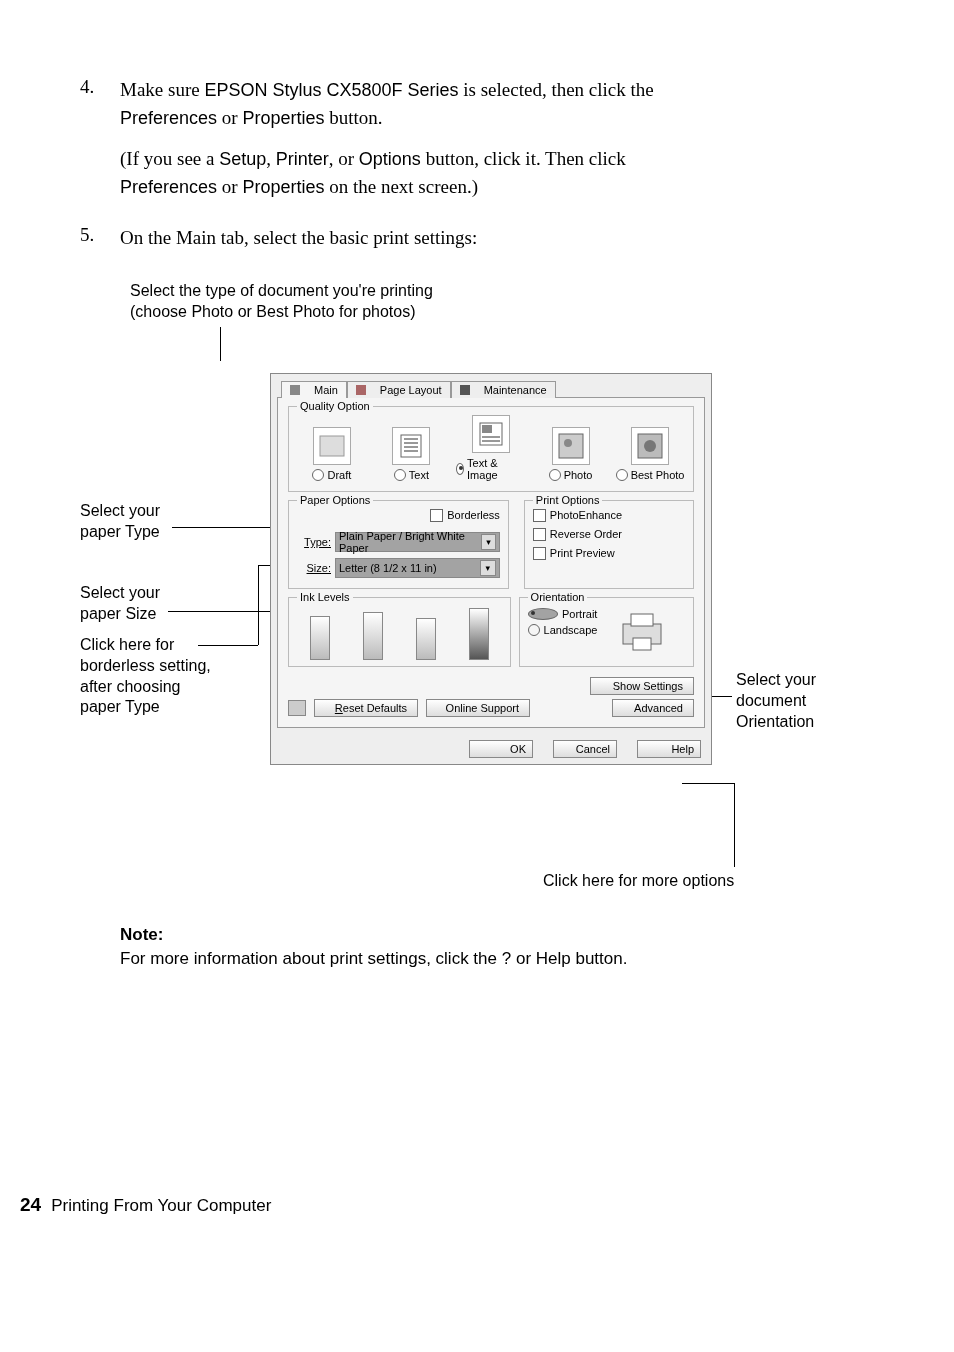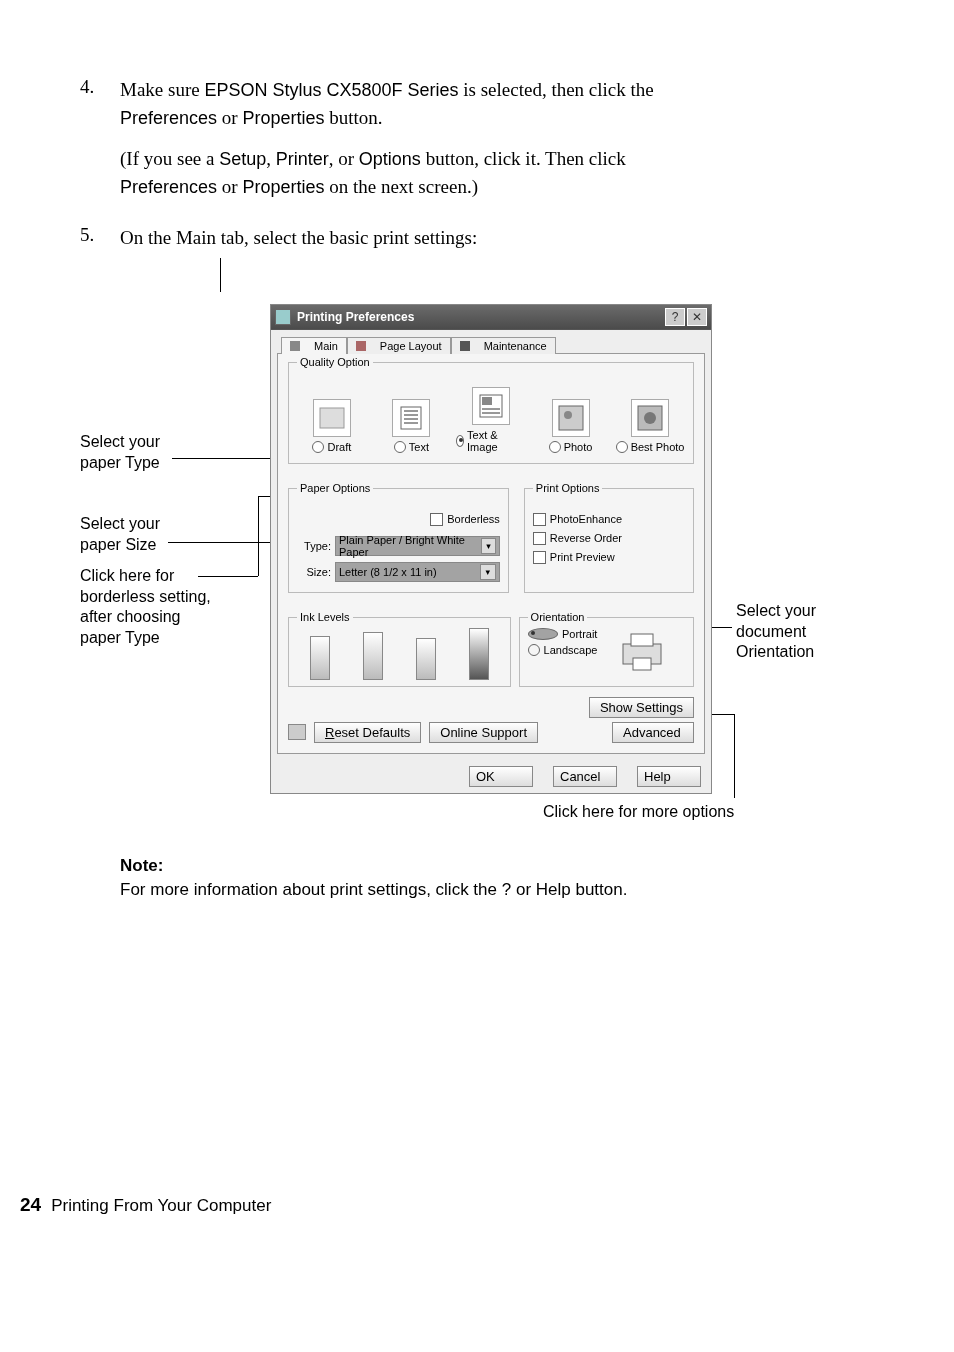--- a/index.html
+++ b/index.html
@@ -112,59 +112,59 @@
     padding:2px 8px; font-size:11px; display:flex; align-items:center; gap:14px;
     position:relative; top:1px;
   }
   .tab.active { background:#f5f5f5; z-index:2; }
   .tab-icon { width:10px; height:10px; display:inline-block; background:#888; }
   .tab-panel {
     margin: 0 6px 6px 6px; border:1px solid #999; background:#f5f5f5;
     padding: 8px 10px 10px 10px;
   }
   .group {
-    border:1px solid #bbb; padding: 24px 8px 10px 8px; margin-bottom:24px;
+    border:1px solid #bbb; padding: 8px 8px 10px 8px; margin-bottom:8px;
     position:relative;
   }
   .group-title {
     position:absolute; top:-7px; left:8px; background:#f5f5f5; padding:0 3px;
     font-size:11px;
   }
   .qrow { display:flex; justify-content:space-between; align-items:flex-end; }
   .qitem { display:flex; flex-direction:column; align-items:center; width:18%; }
   .qicon {
     width:36px; height:36px; background:#fff; border:1px solid #aaa; margin-bottom:4px;
     display:flex; align-items:center; justify-content:center; overflow:hidden;
   }
   .qradio { display:flex; align-items:center; gap:3px; font-size:11px; }
   .qradio .dot { width:10px; height:10px; border:1px solid #666; border-radius:50%; background:#fff; display:inline-block; position:relative;}
   .qradio .dot.sel::after { content:""; width:4px; height:4px; background:#333; border-radius:50%; position:absolute; left:2px; top:2px;}
   .tworow { display:flex; gap:15px; }
   .half { flex:1; }
   .formrow { display:flex; align-items:center; margin-bottom:6px; gap:4px;}
-  .formrow label { width:34px; text-align:right; }
+  .formrow label { width:34px; text-align:right;text-decoration:underline; }
   .sel {
     flex:1; height:18px; background:#a3a3a3; border:1px solid #888; font-size:11px;
     display:flex; align-items:center; padding:0 3px; justify-content:space-between;
   }
   .sel .arrow { width:14px; height:14px; background:#ddd; border:1px solid #888; display:flex; align-items:center; justify-content:center; font-size:9px;}
   .chk { display:flex; align-items:center; gap:4px; margin-bottom:6px; }
   .chk .box { width:11px; height:11px; border:1px solid #666; background:#fff; }
   .ink-orient { display:flex; gap:8px; }
   .inks { border:1px solid #bbb; padding:10px 8px 6px; position:relative; flex:1.3;}
   .orient-group { border:1px solid #bbb; padding:10px 8px 6px; position:relative; flex:1;}
   .ink-bars { display:flex; gap:8px; align-items:flex-end; height:52px; justify-content:space-around;}
   .bar { width:18px; background:linear-gradient(#fff,#bbb); border:1px solid #888; position:relative;}
   .orad { display:flex; align-items:center; gap:4px; margin-bottom:4px;}
   .printer-ico { width:54px; height:46px; display:block; }
   .orient-inner { display:flex; gap:18px; align-items:flex-start; }
   .btnrow { display:flex; justify-content:space-between; margin-top:10px; align-items:center;}
   .btn {
     border:1px solid #888; background:linear-gradient(#fff,#ddd);
-    padding:2px 10px; font-size:13px; min-width:60px; text-align:left;
+    padding:2px 10px; font-size:11px; min-width:60px; text-align:right;
   }
   .btn.sm { min-width:50px; padding:2px 6px;}
   .btn.wide { min-width:82px; }
   .dlg-buttons { display:flex; gap:20px; justify-content:flex-end; padding:6px 10px;}
   .footer {
     position:absolute; bottom: 60px; left: 20px;
     font-family: Arial, Helvetica, sans-serif; font-size:17px;
   }
   .footer .pn { font-weight:bold; font-size:19px; margin-right:10px;}
   .aftertext {
@@ -188,20 +188,24 @@
     <span>(If you see a </span><span class="sans">Setup</span><span>, </span><span class="sans">Printer</span><span>, or </span><span class="sans">Options</span><span> button, click it. Then click </span><br>
     <span class="sans">Preferences</span><span> or </span><span class="sans">Properties</span><span> on the next screen.)</span>
   </div>
 </div>
 
 <div class="step" style="margin-bottom:6px;">
   <div class="step-num">5.</div>
   <div class="step-body">On the Main tab, select the basic print settings:</div>
 </div>
 
+<div class="caption">
+  <span>Select the type of document you're printing</span><br>
+  <span>(choose </span><span class="sans-b">Photo</span><span> or </span><span class="sans-b">Best Photo</span><span> for photos)</span>
+</div>
 <div class="leaderv" style="position:relative; margin-left:140px; height:34px; width:1px; background:#000;"></div>
 
 <div class="figure-wrap">
 
   <div class="callout" style="left:0; top:128px;">
     <span>Select your</span><br>
     <span>paper </span><span class="sans-b">Type</span>
   </div>
   <div class="leader" style="left:92px; top:154px; width:128px;"></div>
 
@@ -226,26 +230,20 @@
     <span>document</span><br>
     <span class="sans-b">Orientation</span>
   </div>
   <div class="leader" style="left:606px; top:323px; width:46px;"></div>
 
   <div class="callout" style="left:463px; top:498px;">Click here for more options</div>
   <div class="leaderv" style="left:654px; top:410px; height:84px;"></div>
   <div class="leader" style="left:602px; top:410px; width:52px;"></div>
 
   <div class="dialog">
-    <div class="titlebar">
-      <span class="tb-icon"></span>
-      <span class="tb-title">Printing Preferences</span>
-      <span class="tb-btn">?</span>
-      <span class="tb-btn">✕</span>
-    </div>
     <div class="tabs">
       <div class="tab active">
             <span class="tab-icon"></span>
             <span>Main</span>
           </div>
       <div class="tab">
             <span class="tab-icon" style="background:#a66"></span>
             <span>Page Layout</span>
           </div>
       <div class="tab">

